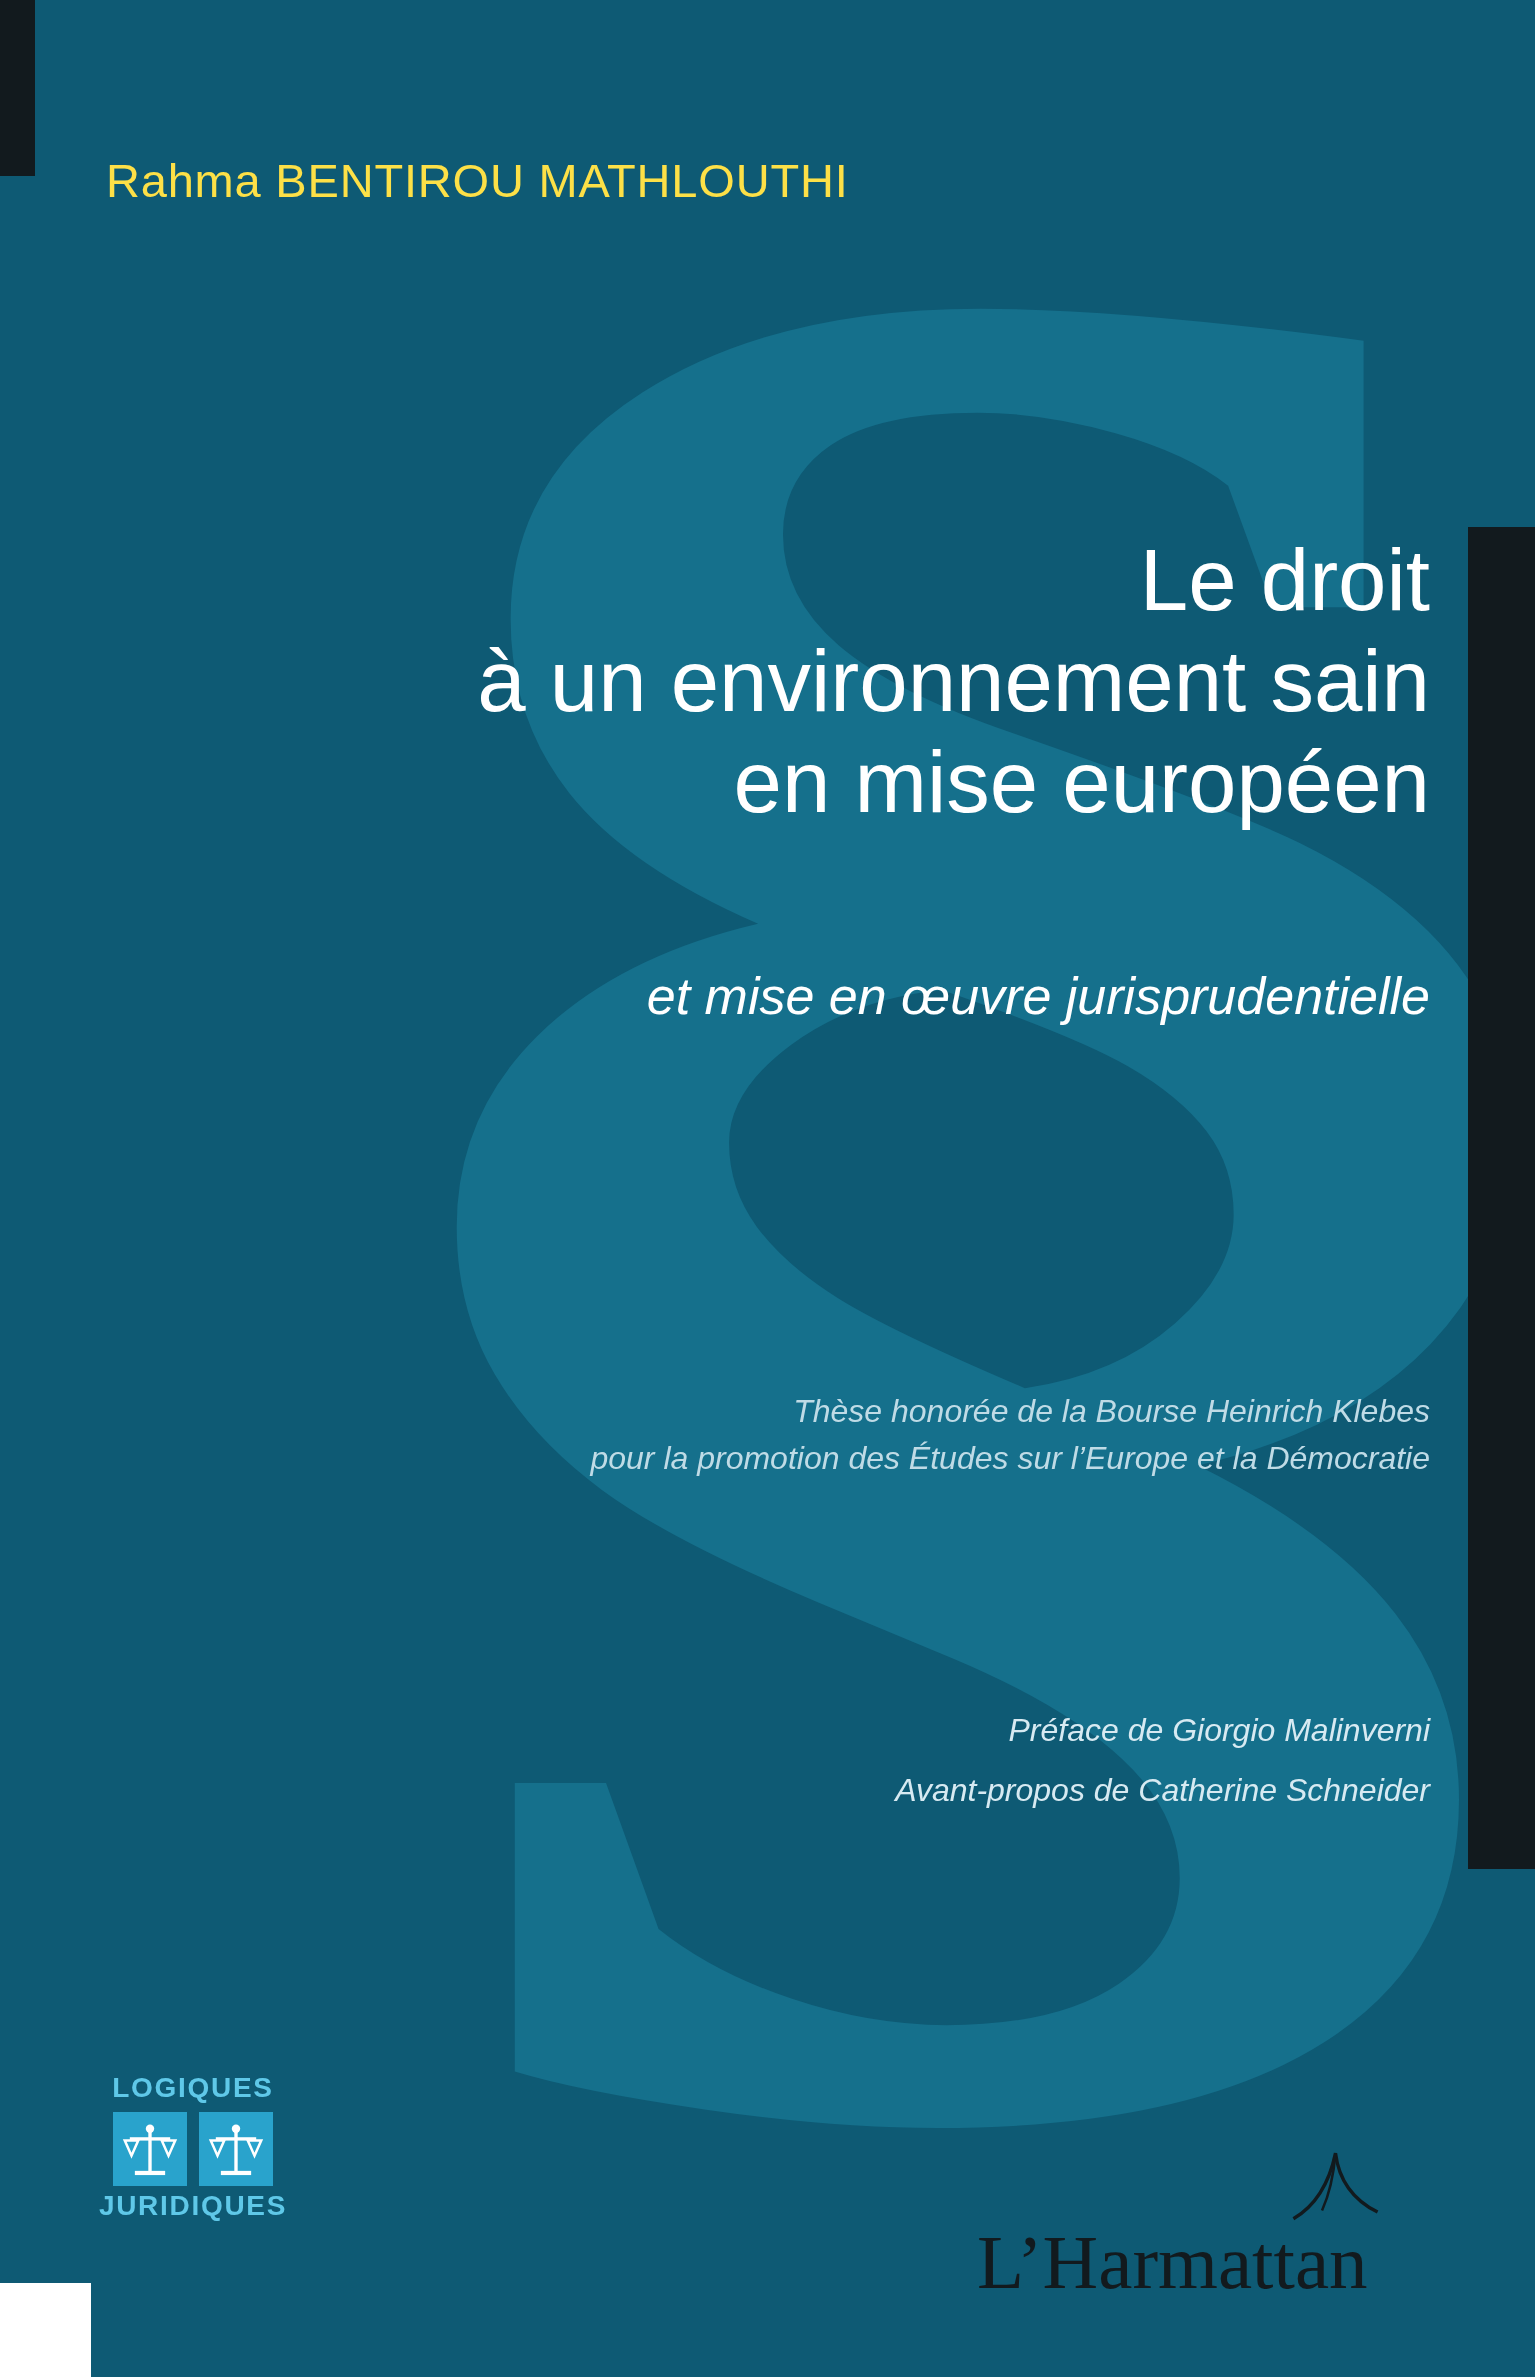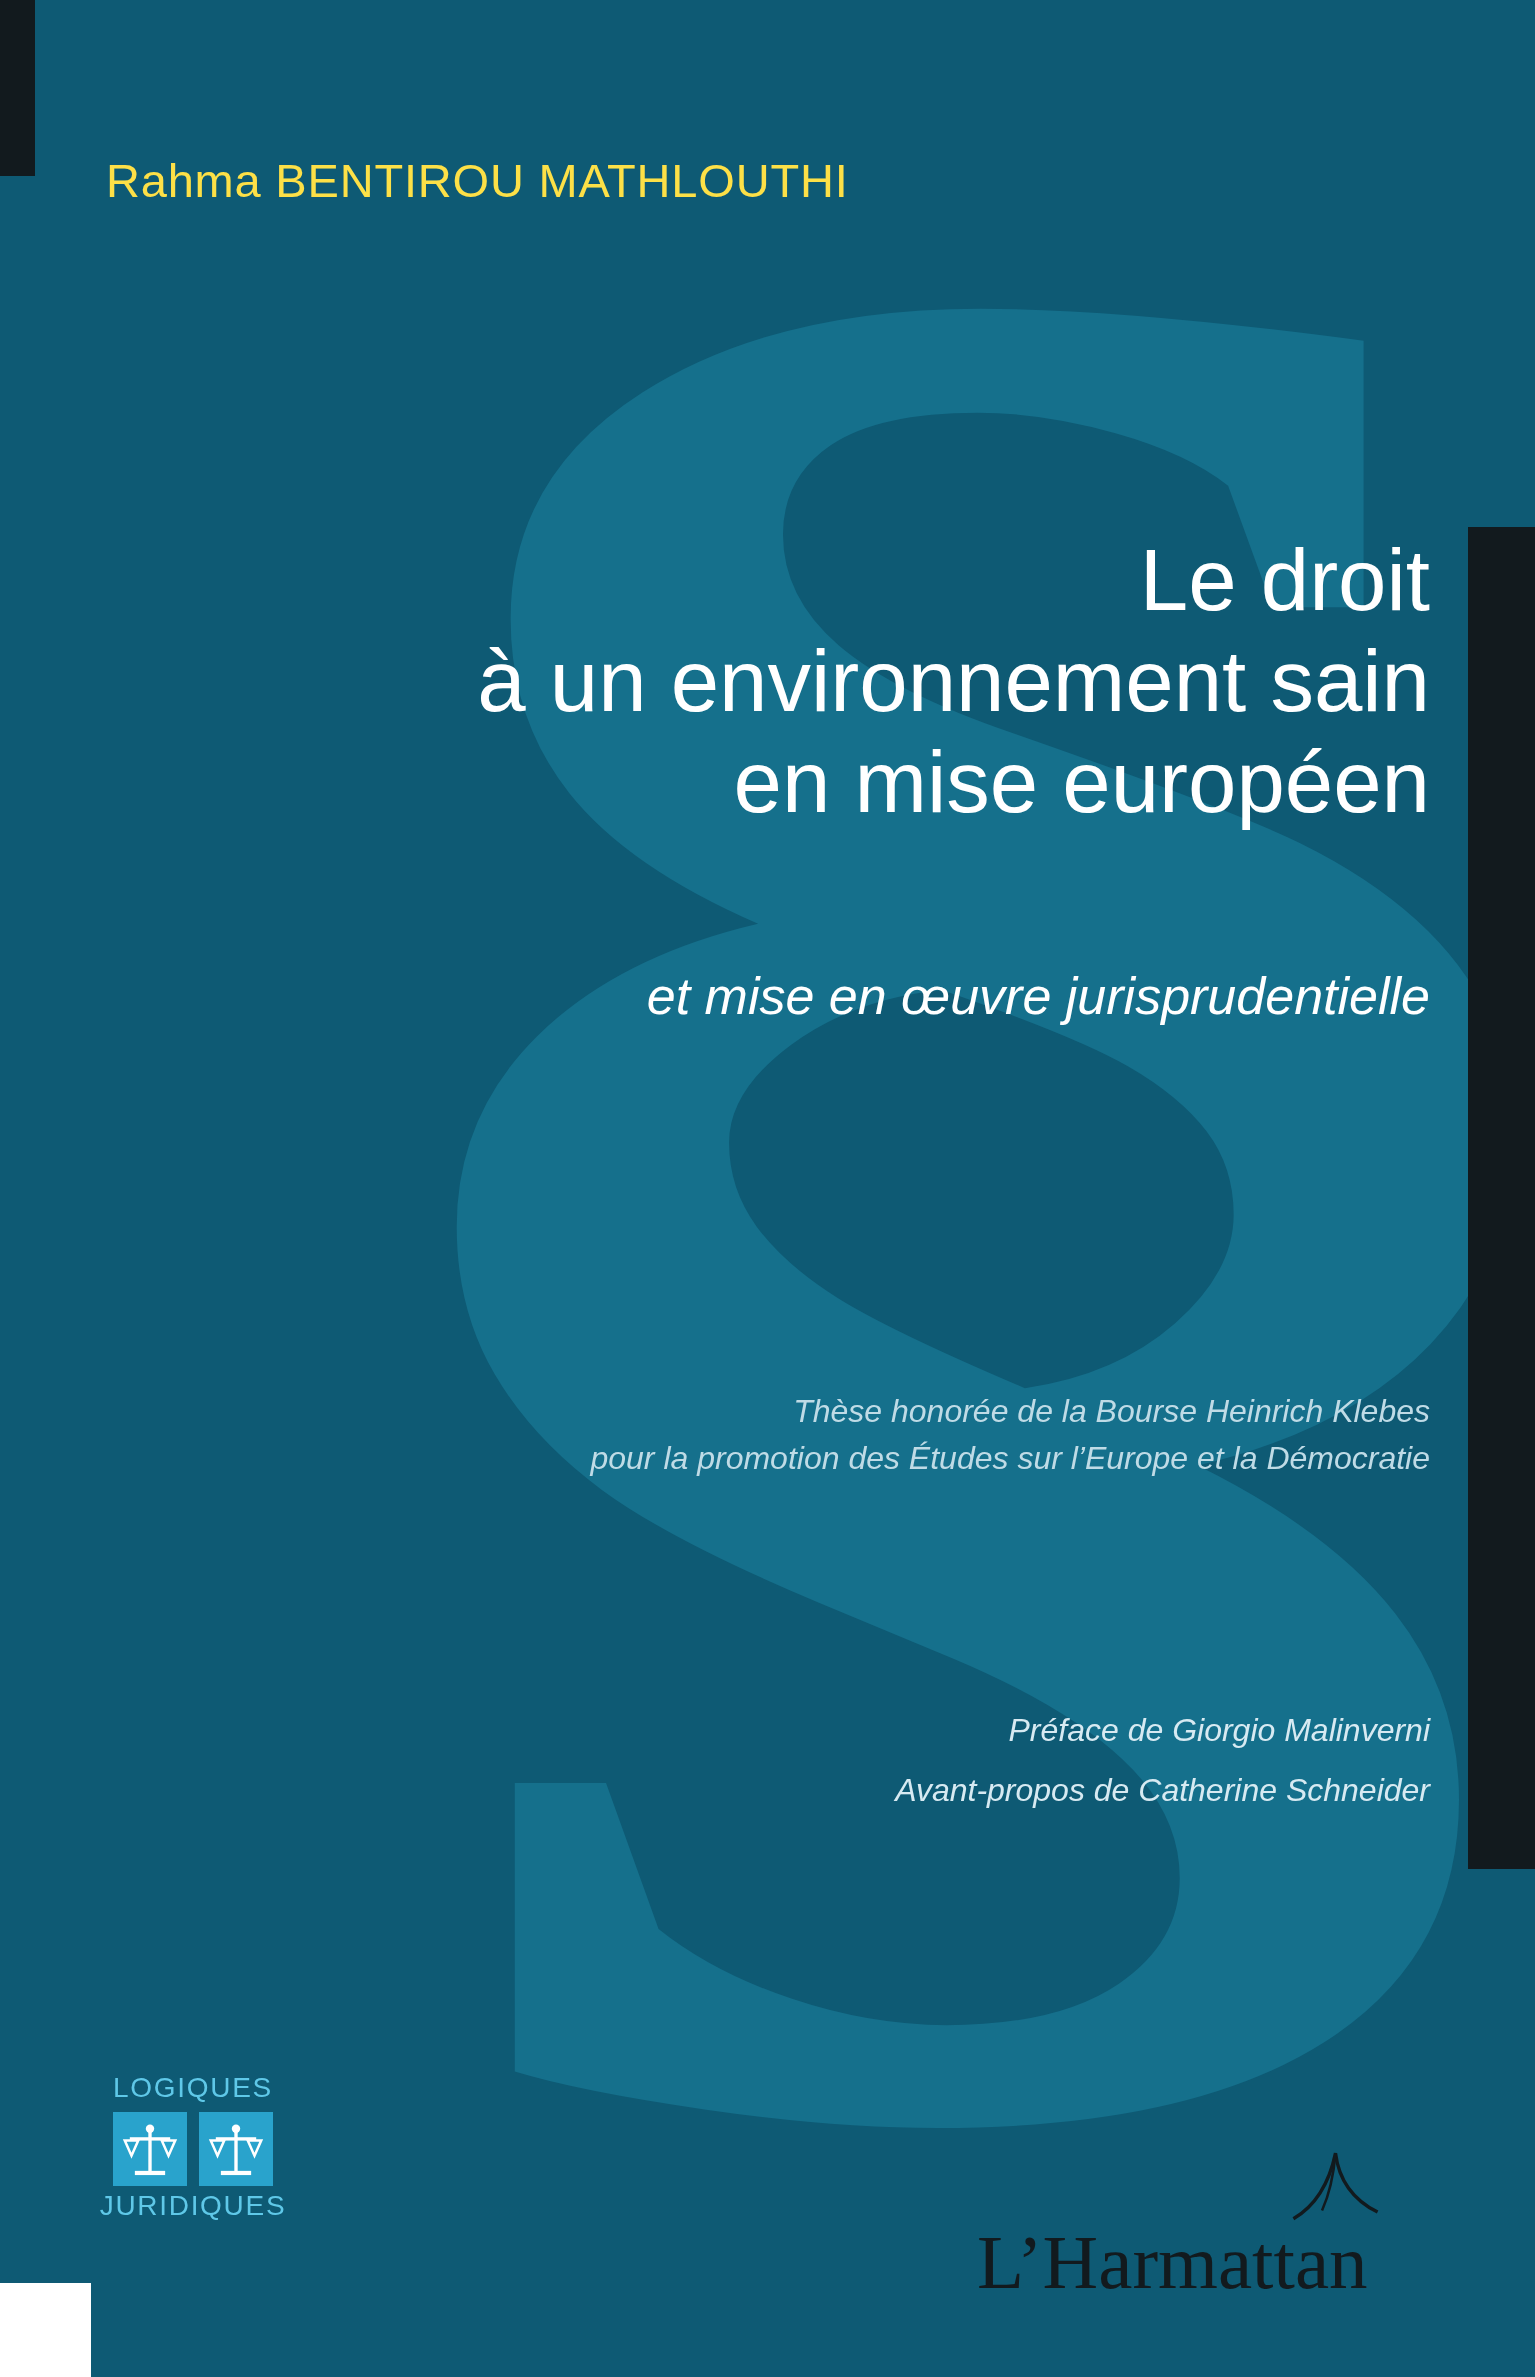--- a/index.html
+++ b/index.html
@@ -135,21 +135,21 @@
     position: absolute;
     left: 88px;
     top: 2072px;
     width: 210px;
     text-align: center;
   }
   .collection-top,
   .collection-bottom {
     color: #5fc8e8;
     font-size: 28px;
-    font-weight: normal;
+    font-weight: bold;
     letter-spacing: 1.7px;
   }
   .collection-top { margin-bottom: 8.4px; }
   .collection-bottom { margin-top: 4px; }
   .scales-row {
     display: flex;
     justify-content: center;
     gap: 11.7px;
   }
   .scale-box {

